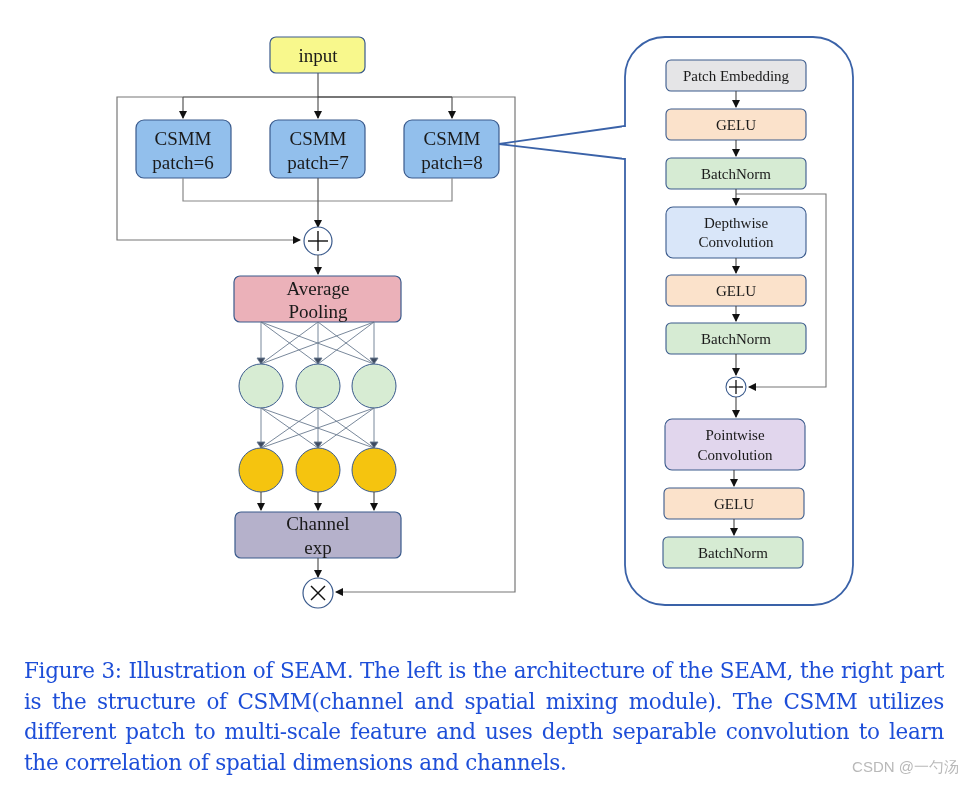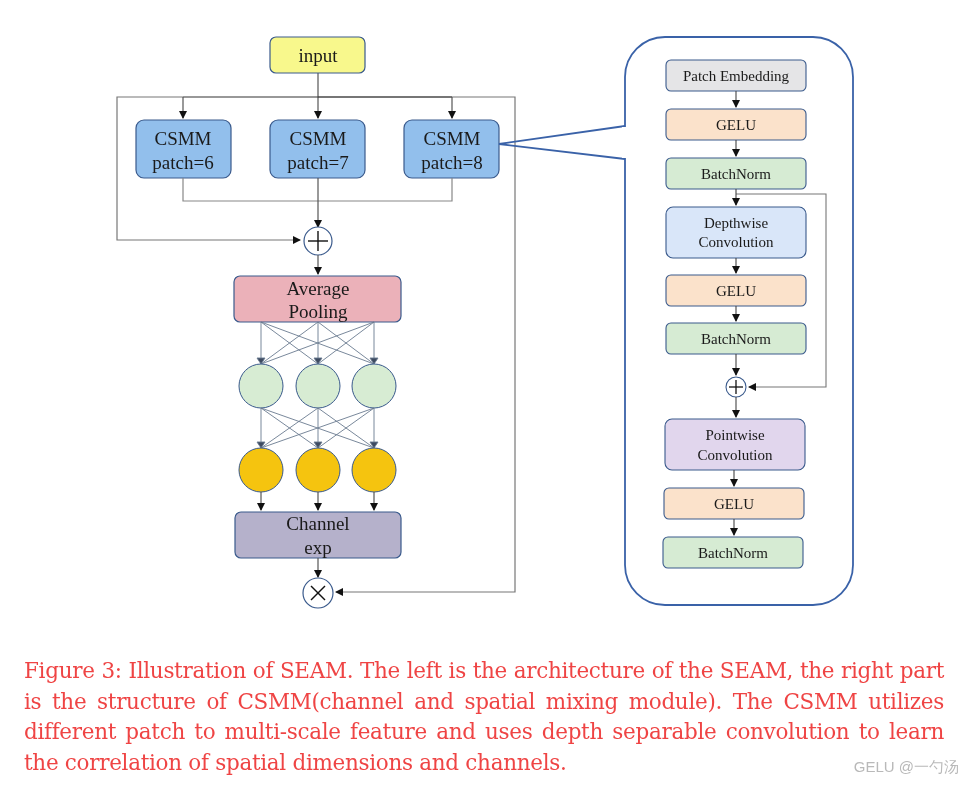--- a/index.html
+++ b/index.html
@@ -1,21 +1,21 @@
 <!DOCTYPE html>
 <html><head>
 <meta charset="utf-8">
 <style>
   html, body { margin: 0; padding: 0; background: #ffffff; }
   body { width: 965px; height: 786px; position: relative; overflow: hidden; font-family: "Liberation Serif", serif; }
   svg#diagram { position: absolute; left: 0; top: 0; }
   .caption {
     position: absolute; left: 24px; top: 656px; width: 920px;
     font-family: "DejaVu Serif", "Liberation Serif", serif;
-    font-size: 21.5px; line-height: 30.5px; color: #ef4444; text-align: justify;
+    font-size: 21.5px; line-height: 30.5px; color: #1d4ed8; text-align: justify;
     letter-spacing: -0.3px;
   }
   .watermark {
     position: absolute; right: 6px; top: 758px;
     font-family: "Liberation Sans", sans-serif; font-size: 15px; color: #b9b9b9;
   }
   .lbl { font-family: "Liberation Serif", serif; fill: #1a1a1a; text-anchor: middle; }
 </style>
 </head>
 <body>
@@ -202,13 +202,13 @@
     <line x1="734" y1="519" x2="734" y2="535" stroke="#444" stroke-width="1.1" marker-end="url(#arr)"></line>
 
     <g>
       <rect x="663" y="537" width="140" height="31" rx="5" fill="#d6ebd3" stroke="#3a5a8c" stroke-width="1.1"></rect>
       <text class="lbl" x="733" y="558" font-size="15">BatchNorm</text>
     </g>
   </g>
 </svg>
 
 <div class="caption">Figure 3: Illustration of SEAM. The left is the architecture of the SEAM, the right part is the structure of CSMM(channel and spatial mixing module). The CSMM utilizes different patch to multi-scale feature and uses depth separable convolution to learn the correlation of spatial dimensions and channels.</div>
-<div class="watermark">GELU @一勺汤</div>
+<div class="watermark">CSDN @一勺汤</div>
 
 </body></html>

